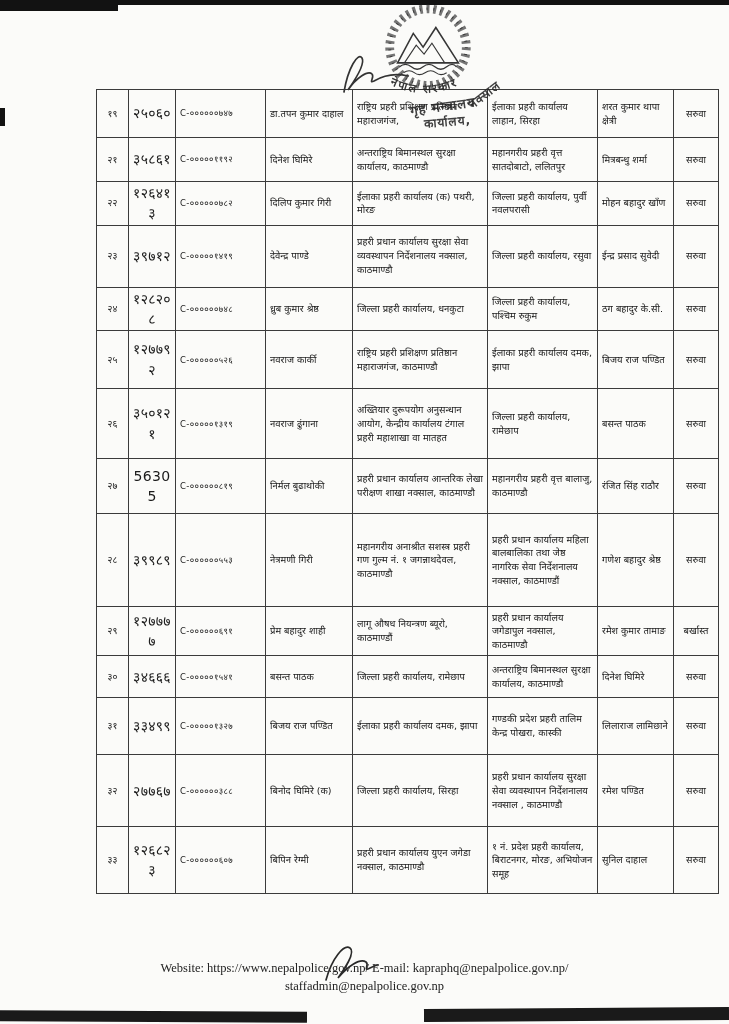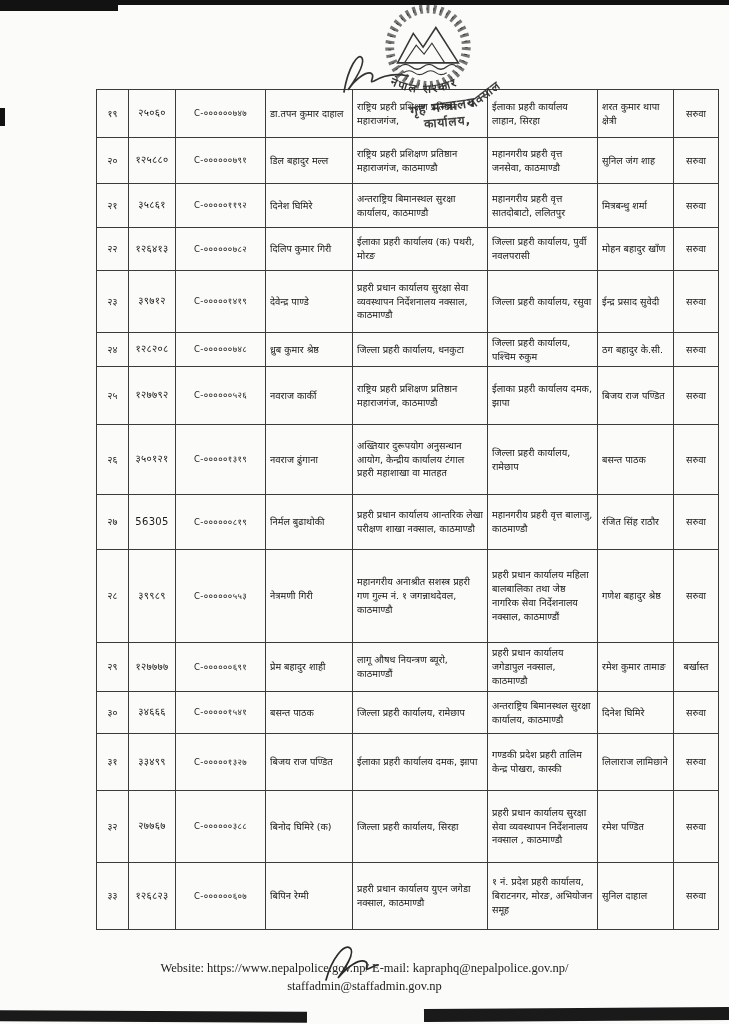--- a/index.html
+++ b/index.html
@@ -28,22 +28,22 @@
     position:absolute;left:96px;top:89px;width:622px;z-index:2;
     border-collapse:collapse;table-layout:fixed;
   }
   .doc-table td{
     border:1px solid #3b3b3b;
     font-size:9.5px;line-height:1.45;
     padding:1px 4px;vertical-align:middle;
     word-wrap:break-word;overflow:hidden;
   }
   td.c-sn,td.c-regno,td.c-remark{text-align:center;}
-  td.c-code{text-align:center;font-size:8.5px;letter-spacing:.4px;}
-  td.c-regno{font-size:10px;letter-spacing:.3px;}
+  td.c-code{font-size:8.5px;letter-spacing:.4px;}
+  td.c-regno{font-size:14px;letter-spacing:.3px;}
   td.c-name,td.c-from_office,td.c-to_office,td.c-replacement{text-align:left;}
   
   .footer{position:absolute;left:0;width:729px;text-align:center;
     font-family:"Liberation Serif","DejaVu Serif",serif;font-size:12.5px;color:#222;z-index:2;}
   .footer-1{top:961px;}
   .footer-2{top:979px;}
 </style>
 </head>
 <body>
 
@@ -92,30 +92,20 @@
         <tr style="height: 48px;">
           <td class="c-sn">१९</td>
           <td class="c-regno">२५०६०</td>
           <td class="c-code">C-००००००७४७</td>
           <td class="c-name">डा.तपन कुमार दाहाल</td>
           <td class="c-from_office">राष्ट्रिय प्रहरी प्रशिक्षण प्रतिष्ठान महाराजगंज,</td>
           <td class="c-to_office">ईलाका प्रहरी कार्यालय लाहान, सिरहा</td>
           <td class="c-replacement">शरत कुमार थापा क्षेत्री</td>
           <td class="c-remark">सरुवा</td>
         </tr>
-        <tr style="height: 46px;">
-          <td class="c-sn">२०</td>
-          <td class="c-regno">१२५८८०</td>
-          <td class="c-code">C-००००००७९१</td>
-          <td class="c-name">डिल बहादुर मल्ल</td>
-          <td class="c-from_office">राष्ट्रिय प्रहरी प्रशिक्षण प्रतिष्ठान महाराजगंज, काठमाण्डौ</td>
-          <td class="c-to_office">महानगरीय प्रहरी वृत्त जनसेवा, काठमाण्डौ</td>
-          <td class="c-replacement">सुनिल जंग शाह</td>
-          <td class="c-remark">सरुवा</td>
-        </tr>
         <tr style="height: 44px;">
           <td class="c-sn">२१</td>
           <td class="c-regno">३५८६१</td>
           <td class="c-code">C-०००००११९२</td>
           <td class="c-name">दिनेश घिमिरे</td>
           <td class="c-from_office">अन्तराष्ट्रिय बिमानस्थल सुरक्षा कार्यालय, काठमाण्डौ</td>
           <td class="c-to_office">महानगरीय प्रहरी वृत्त सातदोबाटो, ललितपुर</td>
           <td class="c-replacement">मित्रबन्धु शर्मा</td>
           <td class="c-remark">सरुवा</td>
         </tr>
@@ -240,15 +230,15 @@
           <td class="c-remark">सरुवा</td>
         </tr>
       </tbody>
   </table>
 
   <svg class="sig-bottom" viewBox="0 0 64 46">
     <path d="M8,40 C14,18 26,4 32,8 C38,12 26,30 20,38 C30,26 42,18 48,22 C52,25 44,32 52,28 C56,26 58,25 60,25" fill="none" stroke="#2a2a2a" stroke-width="1.7" stroke-linecap="round"></path>
   </svg>
 
   <div class="footer footer-1">Website: https://www.nepalpolice.gov.np/ E-mail: kapraphq@nepalpolice.gov.np/</div>
-  <div class="footer footer-2">staffadmin@staffadmin.gov.np</div>
+  <div class="footer footer-2">staffadmin@nepalpolice.gov.np</div>
 
 </div>
 
 </body></html>

